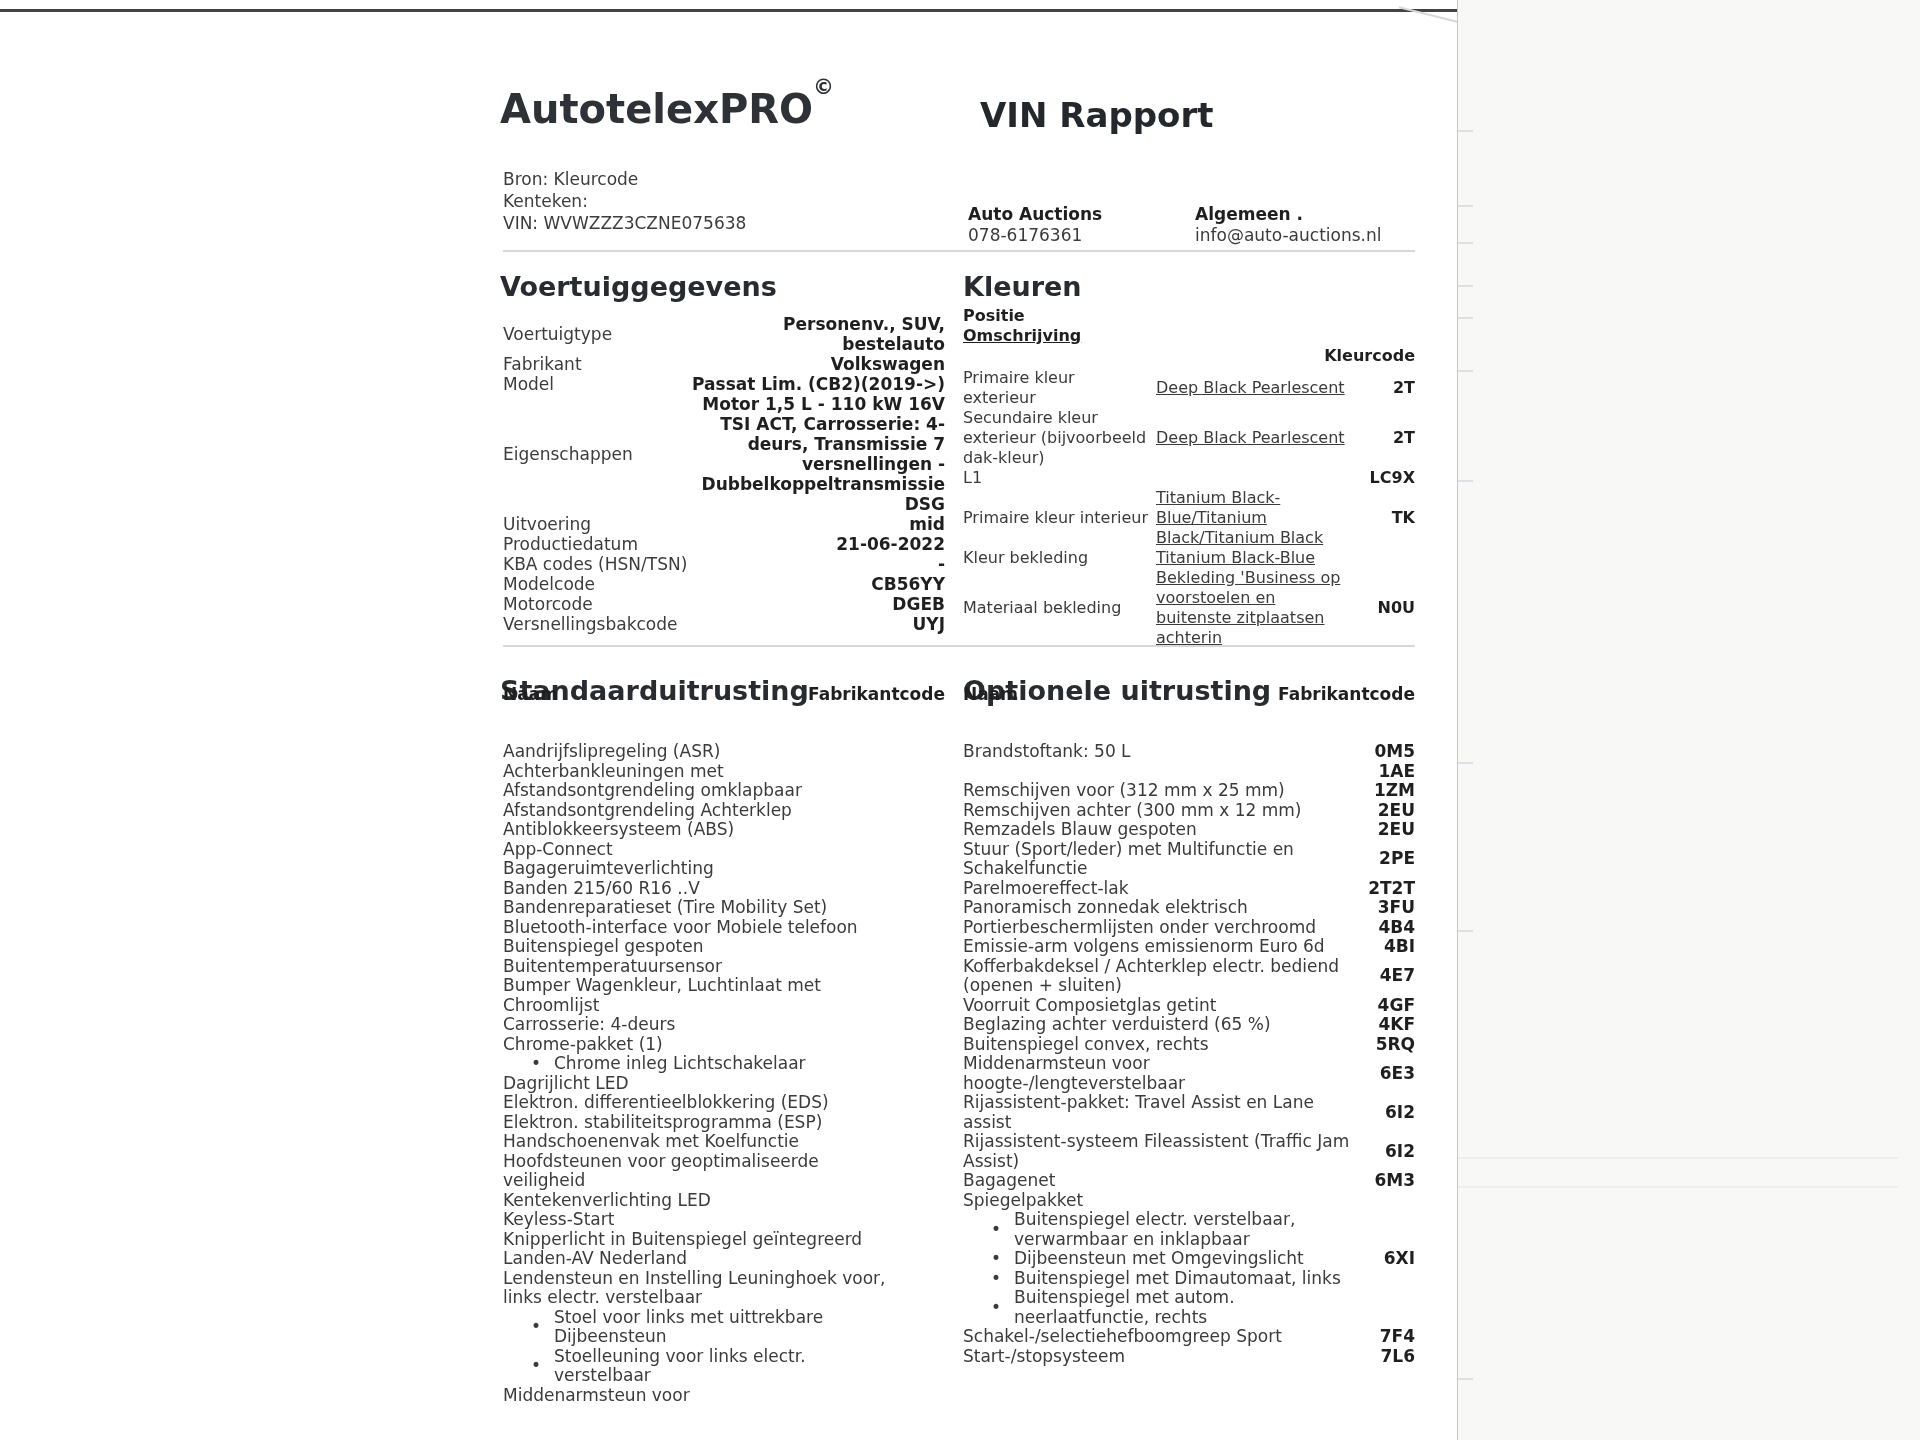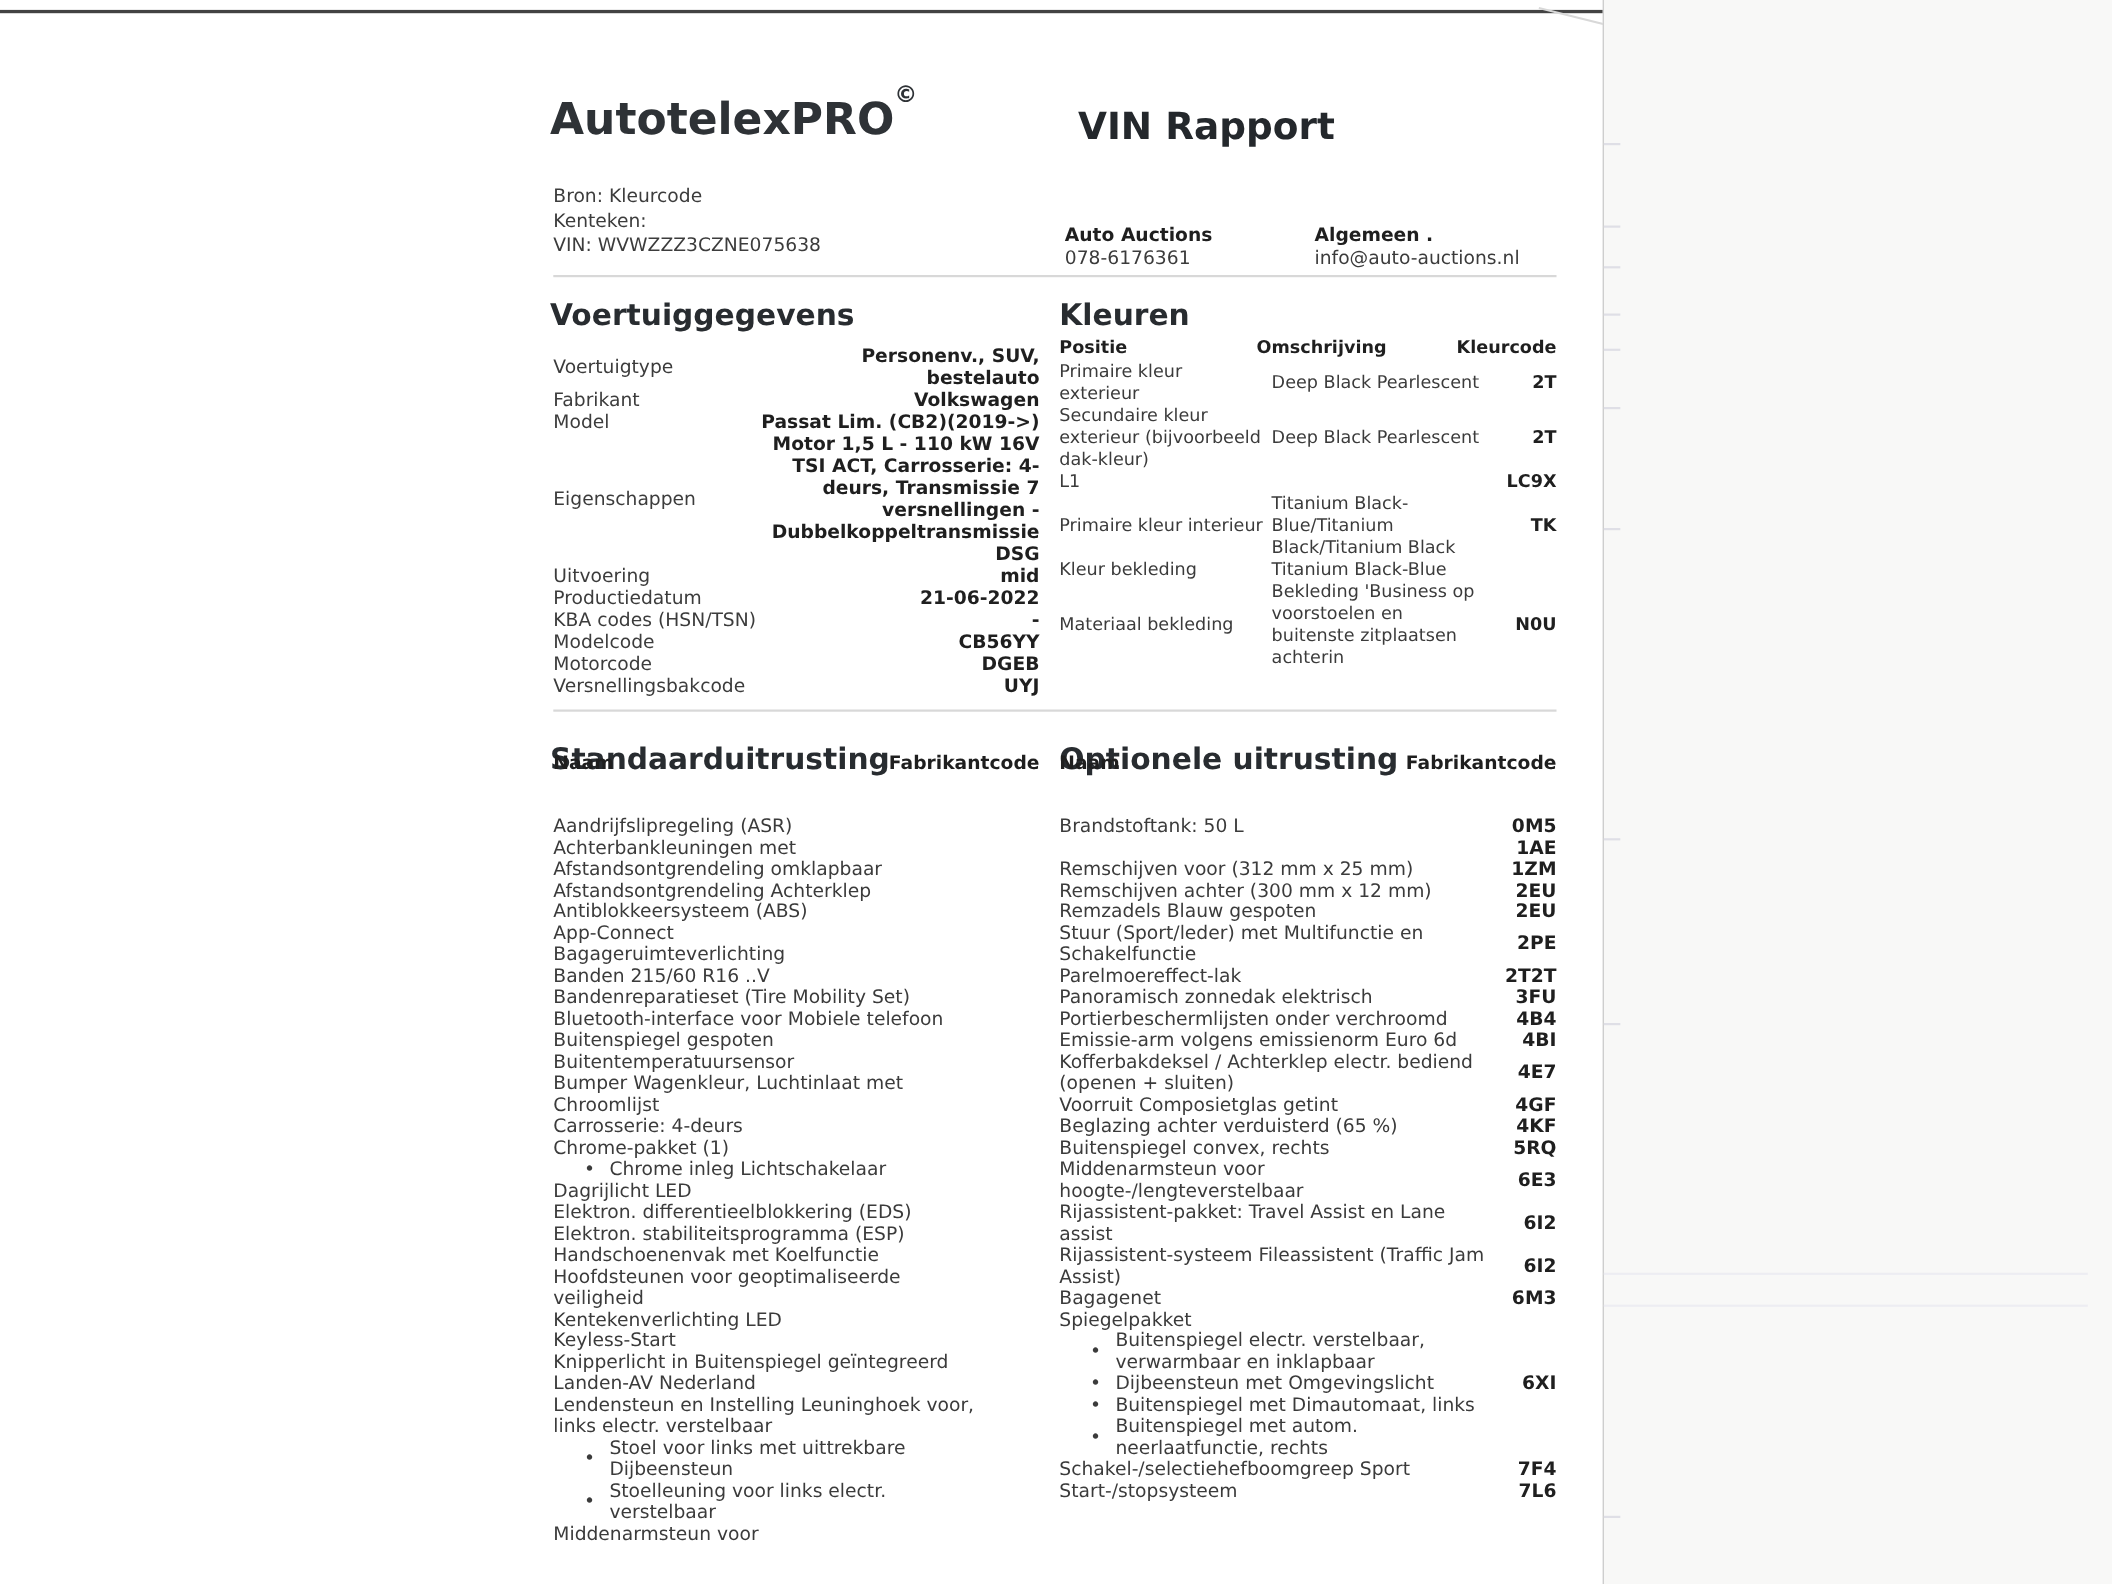--- a/index.html
+++ b/index.html
@@ -39,24 +39,24 @@
   .t-opt{left:963px;top:676px;}
 
   
   .veh-rows{position:absolute;left:503px;top:314px;width:442px;}
   .veh-row{display:flex;justify-content:space-between;align-items:center;}
   .veh-label{font-size:17px;line-height:20px;color:#3c3c3c;}
   .veh-value{font-size:17px;line-height:20px;font-weight:700;color:#1f1f1f;text-align:right;max-width:263px;}
 
   
   .kleuren{position:absolute;left:963px;top:306px;width:452px;font-size:16px;}
-  .k-head{display:flex;font-weight:700;color:#1f1f1f;line-height:20px;margin-bottom:2px;}
+  .k-head{display:flex;font-weight:700;color:#1f1f1f;line-height:20px;margin-bottom:2px;flex-direction:column;}
   .k-row{display:flex;align-items:center;line-height:20px;}
   .k-c1{width:193px;padding-right:4px;box-sizing:border-box;}
-  .k-c2{width:196px;padding-right:4px;box-sizing:border-box;}
+  .k-c2{width:196px;padding-right:4px;box-sizing:border-box;text-decoration:underline;}
   .k-c3{flex:1;text-align:right;}
   .k-row .k-c3{font-weight:700;color:#1f1f1f;}
 
   
   .eq-head{position:absolute;top:684px;display:flex;justify-content:space-between;font-size:17px;font-weight:700;color:#1f1f1f;line-height:20px;}
   .eq-head.left{left:503px;width:442px;}
   .eq-head.right{left:963px;width:452px;}
   .eq-list{position:absolute;top:742px;font-size:17px;}
   .eq-list.left{left:503px;width:442px;}
   .eq-list.right{left:963px;width:452px;}

